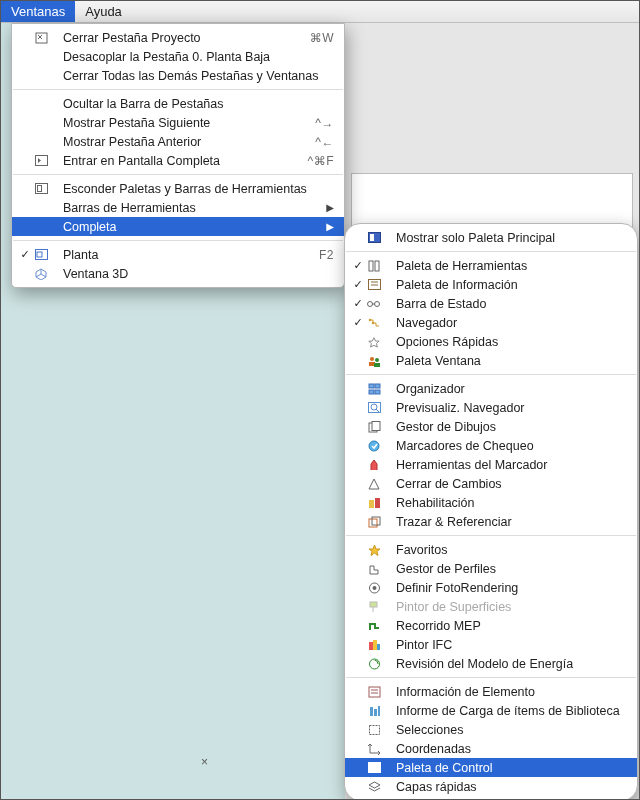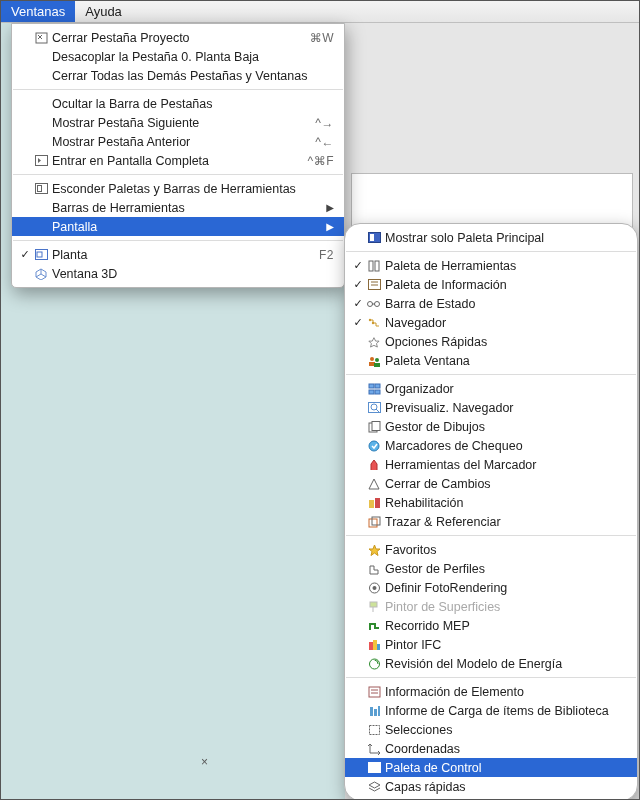--- a/index.html
+++ b/index.html
@@ -50,21 +50,21 @@
   .row {
     display: flex;
     align-items: center;
     height: 19px;
     padding: 0 10px 0 6px;
     color: #222;
     white-space: nowrap;
   }
   .row .ck { width: 14px; text-align:center; font-size:11px; }
   .row .ic { width: 18px; height:14px; display:flex; align-items:center; justify-content:center; }
-  .row .lbl { flex: 1; padding-left: 2px; font-size: 12.5px; }
+  .row .lbl { flex: 1; padding-left: 2px; font-size: 12.5px; margin-left: 11px; }
   .row .acc { color:#6a6a6a; font-size:12px; letter-spacing:.5px; }
   .row .sub { width:10px; text-align:right; color:#444; font-size:10px; }
   .row.hl { background:#2a67d4; color:#fff; }
   .row.hl .acc, .row.hl .sub { color:#fff; }
   .row.dis .lbl, .row.dis .acc { color:#a9a9a9; }
   .row.hl .ic svg * { stroke:#fff; fill:#fff; }
   .sep { height:1px; margin:4px 1px; background:#dcdcdc; }
   .submenu {
     position: absolute;
     left: 343px; top: 222px;
@@ -158,21 +158,21 @@
   </div>
   <div class="row">
     <span class="ck"></span>
       <span class="ic"></span>
     <span class="lbl">Barras de Herramientas</span>
     <span class="sub">▶</span>
   </div>
   <div class="row hl">
     <span class="ck"></span>
       <span class="ic"></span>
-    <span class="lbl">Pantalla</span>
+    <span class="lbl">Completa</span>
     <span class="sub">▶</span>
   </div>
   <div class="sep"></div>
   <div class="row">
     <span class="ck">✓</span>
     <span class="ic">
       <svg width="13" height="11">
           <rect x="0.5" y="0.5" width="12" height="10" fill="none" stroke="#4a74c9"></rect>
           <rect x="2" y="3" width="5" height="5" fill="none" stroke="#4a74c9"></rect>
         </svg>

